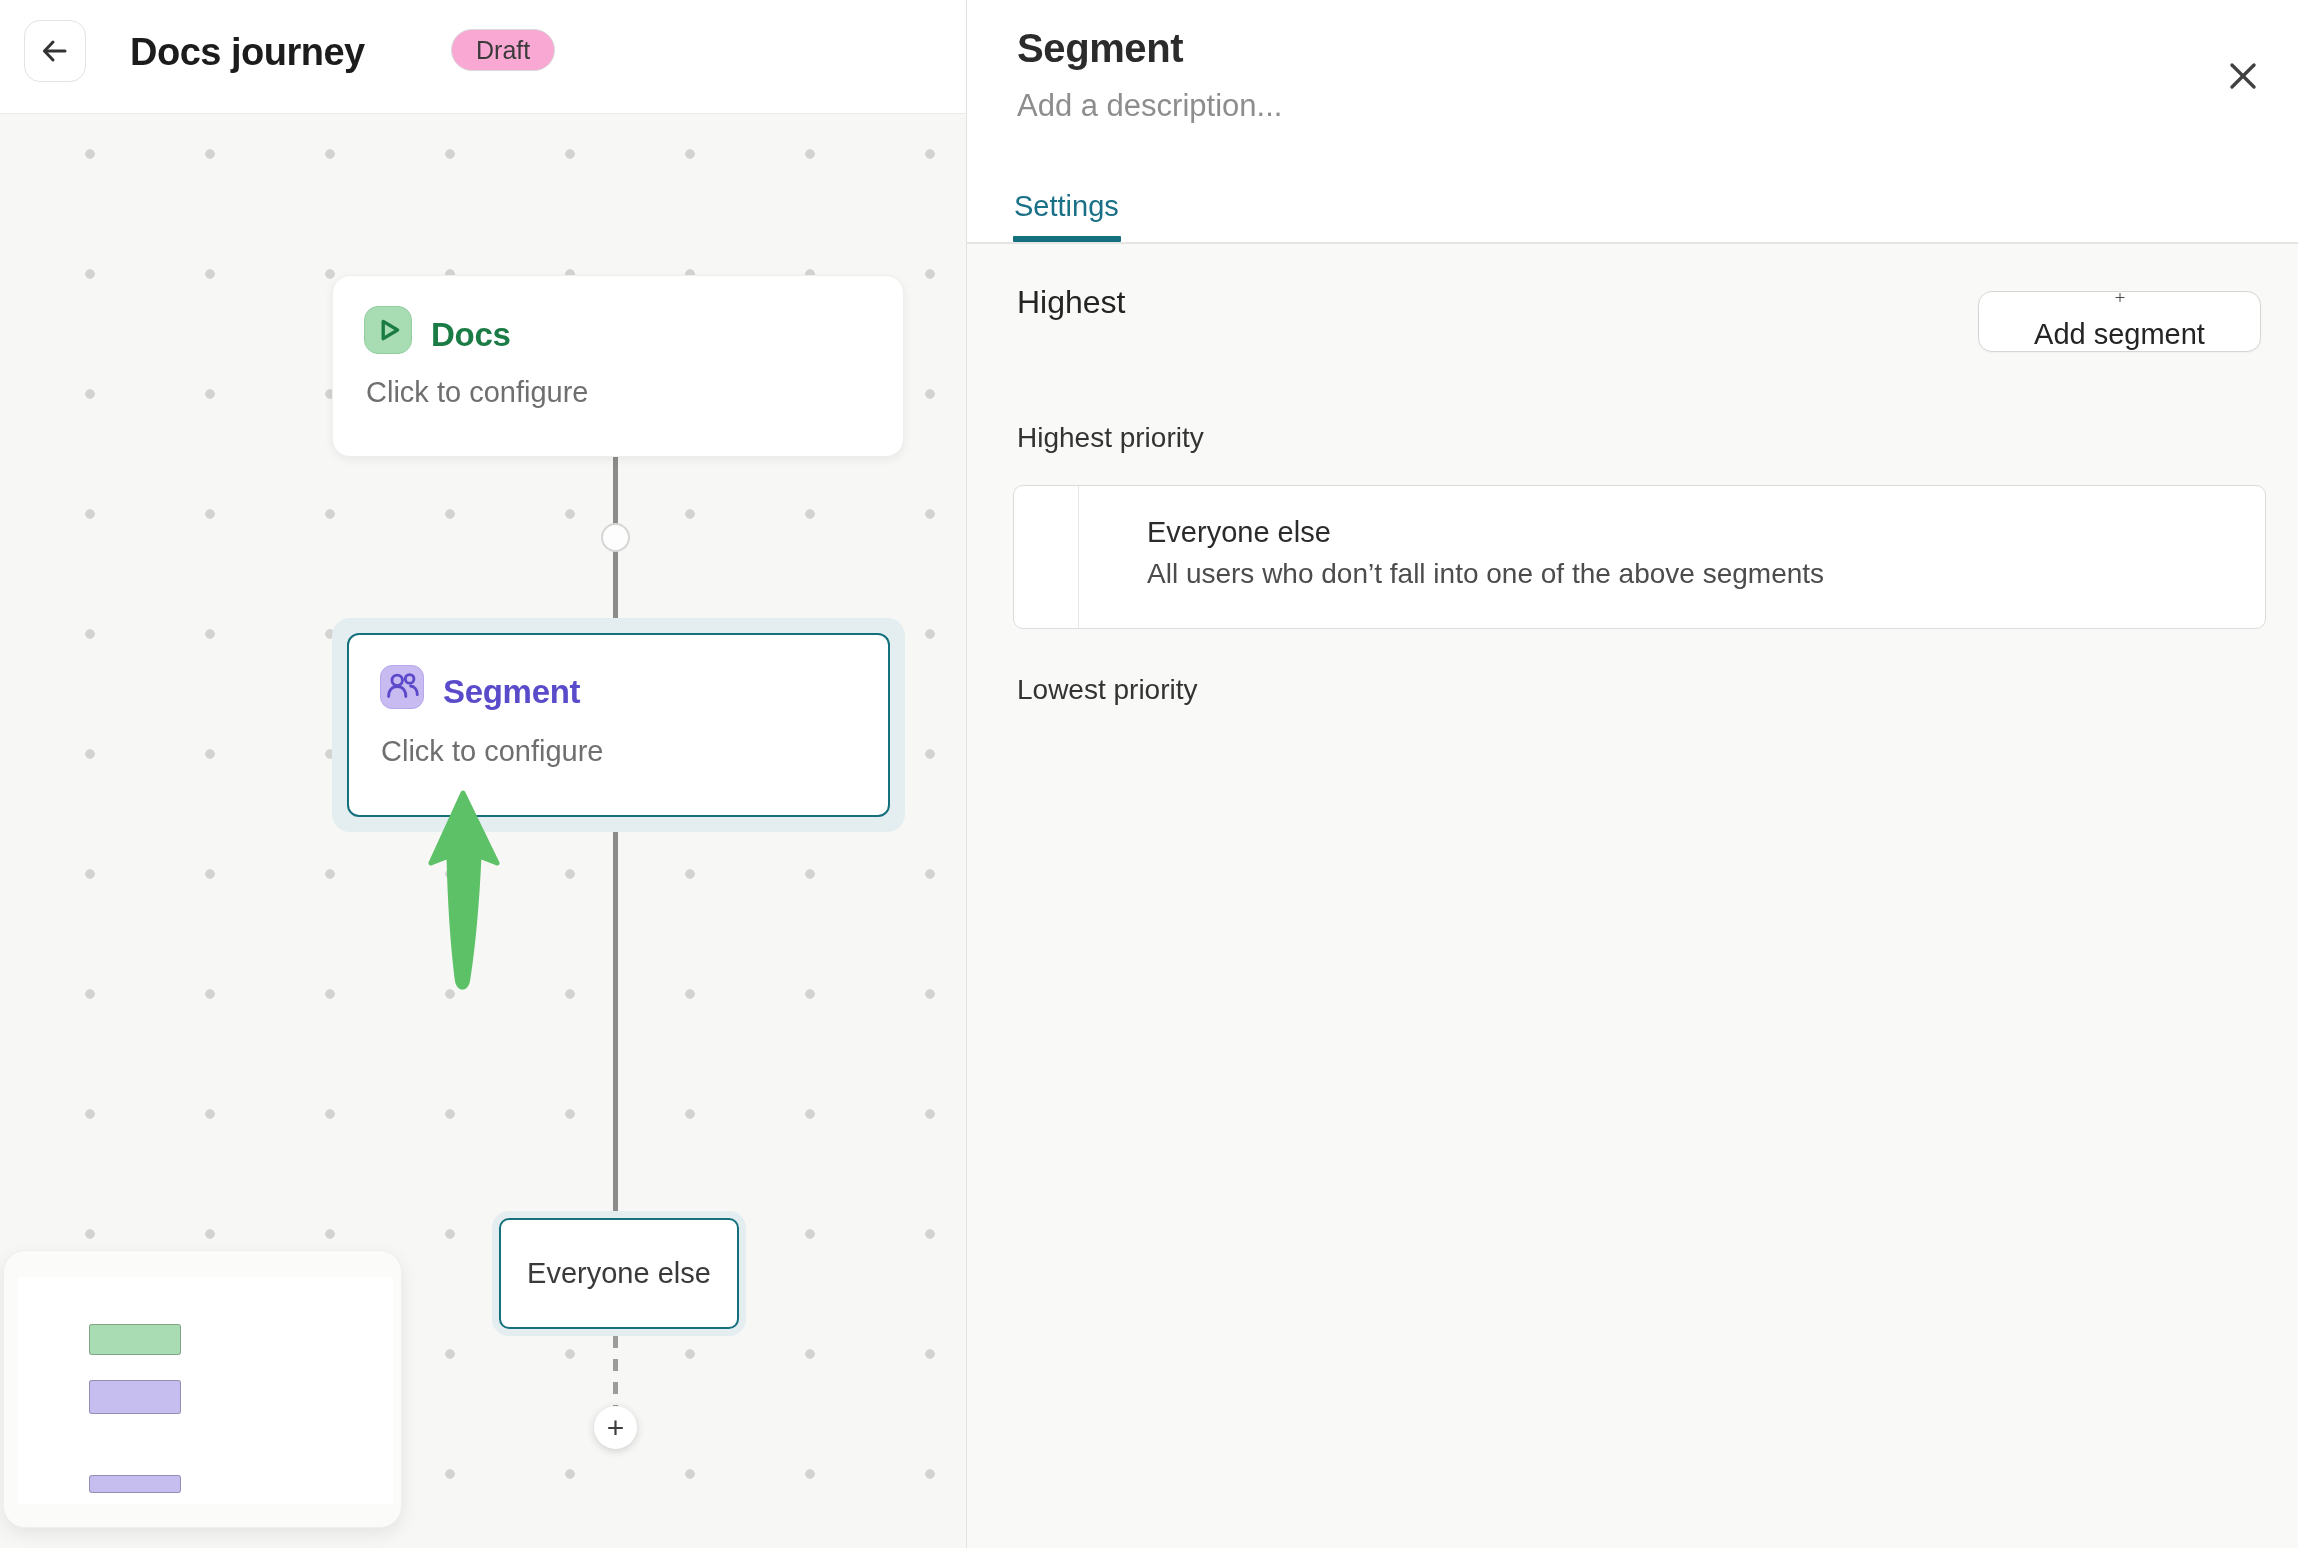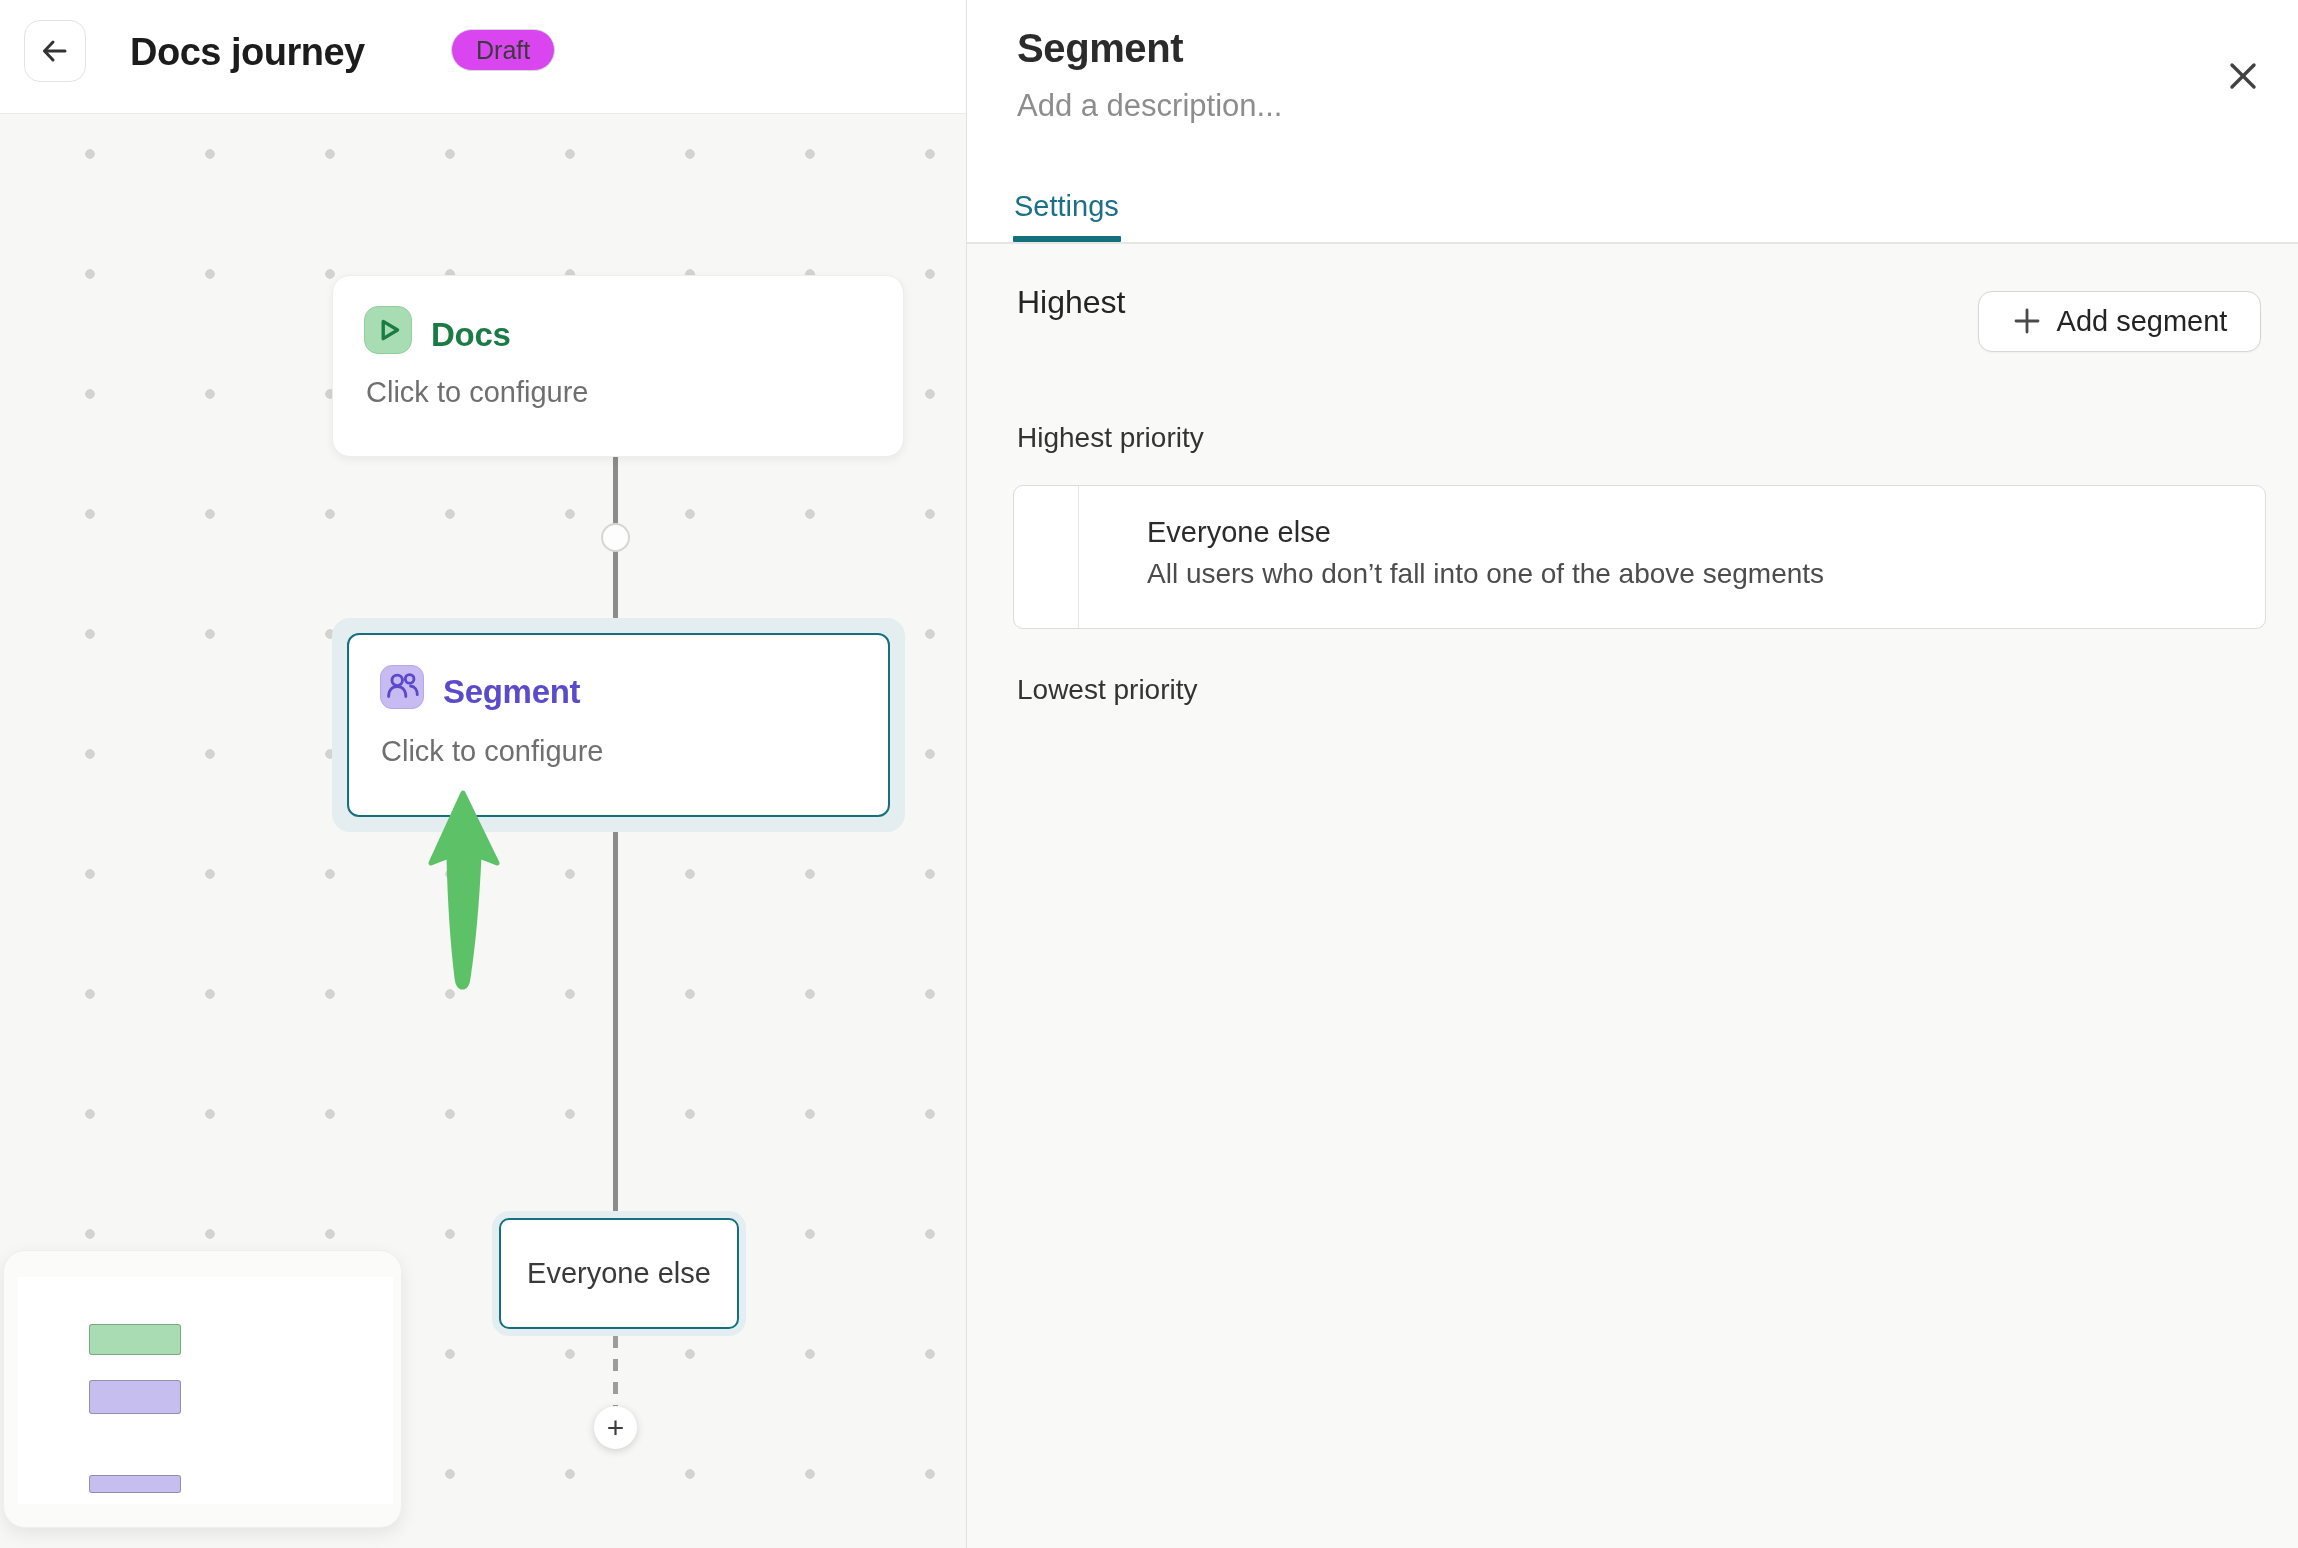--- a/index.html
+++ b/index.html
@@ -10,21 +10,21 @@
   
   .canvas { position:absolute; left:0; top:0; width:966px; height:1548px; background-color:#f7f7f5;
             background-image:radial-gradient(circle,#d3d3d1 0 4.5px,transparent 5px);
             background-size:120px 120px; background-position:30px 94px; }
   .canvas-header { position:absolute; left:0; top:0; width:966px; height:114px; background:#ffffff;
                    border-bottom:1.5px solid #ebebe9; z-index:5; }
   .back-btn { position:absolute; left:24px; top:20px; width:62px; height:62px; border-radius:16px;
               background:#ffffff; border:1.5px solid #e3e3e1; display:flex; align-items:center; justify-content:center; cursor:pointer; }
   .journey-title { position:absolute; left:130px; top:31px; font-size:38px; font-weight:700; color:#1c1c1c; letter-spacing:-0.5px; }
   .draft-badge { position:absolute; left:451px; top:29px; height:42px; padding:4px 24px; border-radius:21px;
-                 background:#d946ef; border:1.5px solid #d9d9d7; display:flex; align-items:center;
+                 background:#f9a8d4; border:1.5px solid #d9d9d7; display:flex; align-items:center;
                  font-size:25px; color:#3a3a3a; }
 
   
   .conn { position:absolute; width:5px; background:#8c8c8c; z-index:1; }
   .conn1 { left:613px; top:457px; height:161px; }
   .conn2 { left:613px; top:832px; height:379px; }
   .conn-circle { position:absolute; left:601px; top:523px; width:29px; height:29px; border-radius:50%;
                  background:#fdfdfd; border:2px solid #d6d6d4; z-index:2; }
   .conn-dashed { position:absolute; left:613px; top:1336px; width:5px; height:72px; z-index:1;
                  background:repeating-linear-gradient(#9c9c9c 0 12px,transparent 12px 23px); }
@@ -76,21 +76,21 @@
                justify-content:center; cursor:pointer; }
   .tab { position:absolute; left:47px; top:190px; font-size:29px; color:#1a7086; font-weight:500; cursor:pointer; }
   .tab-underline { position:absolute; left:46px; top:236px; width:108px; height:6px; background:#15707e; border-radius:1px; }
   .panel-divider { position:absolute; left:0; top:242px; width:1332px; height:1.5px; background:#e5e5e3; }
   .panel-body { position:absolute; left:0; top:243.5px; width:1332px; height:1304.5px; background:#f9f9f8; }
 
   .seg-heading { position:absolute; left:50px; top:40px; font-size:32px; font-weight:500; color:#242424; }
   .seg-desc { position:absolute; left:50px; top:90px; font-size:28px; color:#3f3f3f; letter-spacing:-0.2px; }
   .add-btn { position:absolute; left:1011px; top:47px; width:283px; height:61px; border-radius:14px;
              background:#ffffff; border:1.5px solid #d6d6d4; display:flex; align-items:center; justify-content:center;
-             gap:15px; font-size:29px; font-weight:500; color:#242424; cursor:pointer; box-shadow:0 1px 2px rgba(0,0,0,0.04); }
+             gap:15px; font-size:29px; font-weight:500; color:#242424; cursor:pointer; box-shadow:0 1px 2px rgba(0,0,0,0.04);flex-direction:column; }
 
   .hp-label { position:absolute; left:50px; top:178px; font-size:28px; color:#333333; }
   .lp-label { position:absolute; left:50px; top:430px; font-size:28px; color:#333333; }
   .priority-card { position:absolute; left:46px; top:241px; width:1253px; height:144px; background:#ffffff;
                    border:1px solid #dcdcdc; border-radius:10px; }
   .drag-lane { position:absolute; left:0; top:0; width:65px; height:100%; border-right:1.5px solid #e7e7e5;
                border-radius:10px 0 0 10px; }
   .pr-title { position:absolute; left:133px; top:30px; font-size:29px; color:#2b2b2b; }
   .pr-sub { position:absolute; left:133px; top:72px; font-size:28px; color:#4c4c4c;text-align:center; }
 

